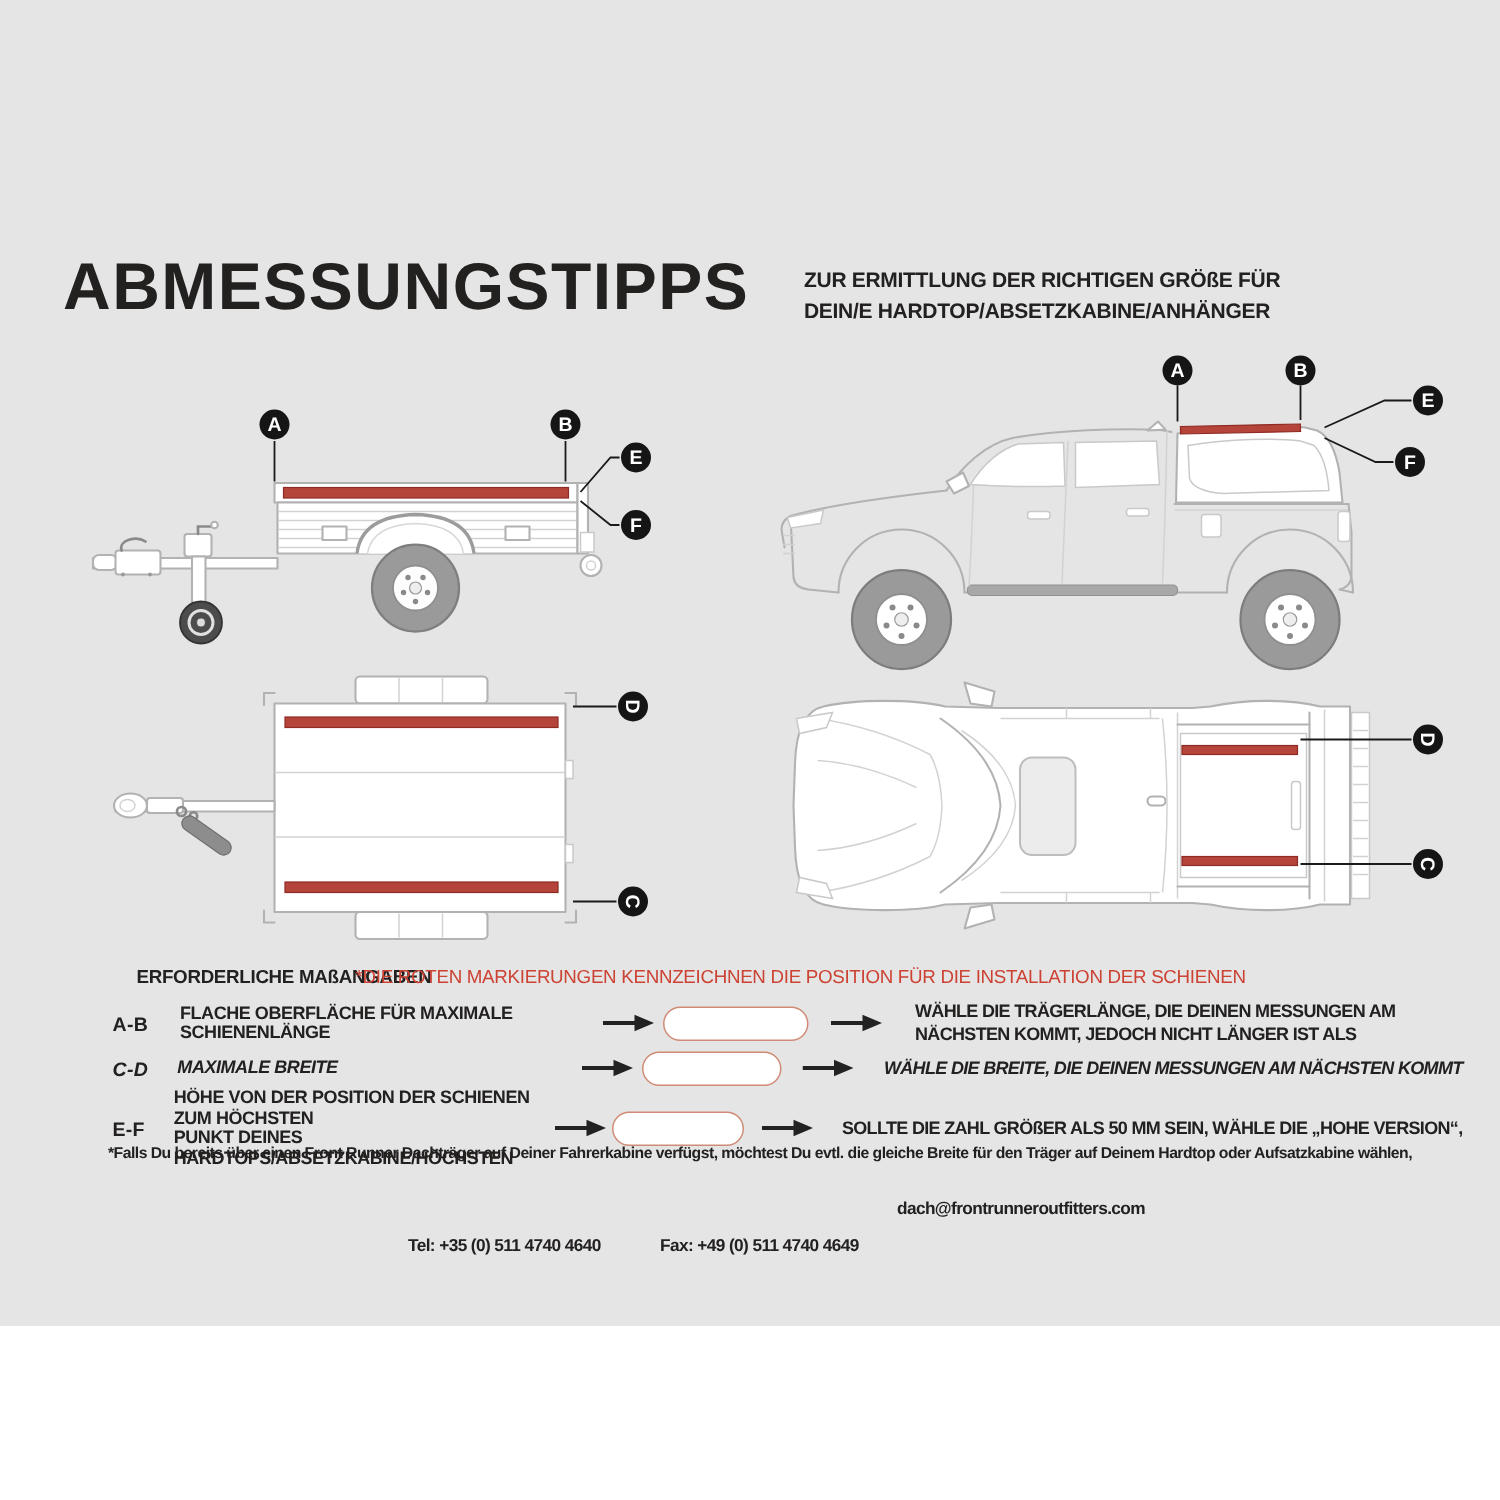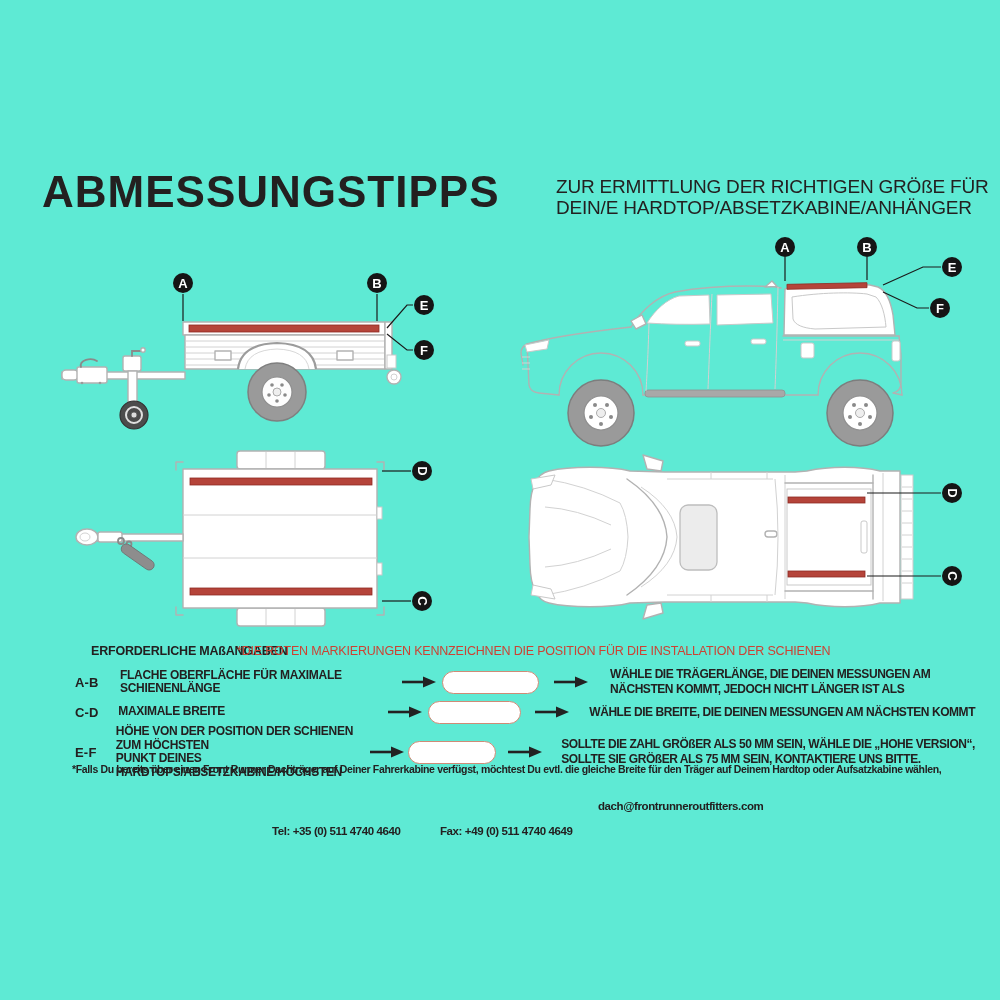--- a/index.html
+++ b/index.html
@@ -1,21 +1,21 @@
 <!DOCTYPE html>
 <html><head>
 <meta charset="utf-8">
 <style>
   html,body { margin:0; padding:0; background:#fff; }
-  #canvas { position:relative; width:1000px; height:1000px; background:#5eead4;
+  #canvas { position:relative; width:1000px; height:884px; background:#e5e5e5;
             font-family:"Liberation Sans", sans-serif; color:#232020; overflow:hidden; }
   .abs { position:absolute; }
 
   .title { left:42px; top:167px; font-size:44px; font-weight:bold; letter-spacing:1px; }
-  .subtitle { left:556px; top:176px; font-size:19px; font-weight:normal; line-height:21px; letter-spacing:-0.2px; }
+  .subtitle { left:536px; top:176px; font-size:14px; font-weight:bold; line-height:21px; letter-spacing:-0.2px; }
 
   .m-heading { left:75px; top:644px; font-size:12.5px; font-weight:bold; letter-spacing:-0.2px;padding-left:16px; }
   .m-note { left:237px; top:644px; font-size:12.5px; font-weight:normal; letter-spacing:-0.2px; color:#cc4233; }
 
   .m-row { left:75px; width:900px; display:flex; align-items:center; }
   .m-key { width:45px; font-size:13px; font-weight:bold; letter-spacing:0.2px; }
   .m-desc { width:276px; font-size:12px; font-weight:bold; letter-spacing:-0.3px; line-height:13.5px; }
   .m-arrowcell-1 { width:46px; display:flex; justify-content:center; align-items:center; }
   .m-arrowcell-2 { width:64px; display:flex; justify-content:center; align-items:center; }
   .capsule { width:97px; height:23px; border:1.6px solid #cf8b76; border-radius:13px; background:#fff; box-sizing:border-box; }
@@ -323,21 +323,21 @@
           <line x1="0" y1="6" x2="22" y2="6" stroke="#222" stroke-width="2.6"></line>
           <polygon points="21,0.5 34,6 21,11.5" fill="#222"></polygon>
         </svg>
     </div>
     <div class="m-result">
       <div>WÄHLE DIE TRÄGERLÄNGE, DIE DEINEN MESSUNGEN AM</div>
       <div>NÄCHSTEN KOMMT, JEDOCH NICHT LÄNGER IST ALS</div>
     </div>
   </div>
 
-  <div class="abs m-row" style="top:697px; min-height:30px;">
+  <div class="abs m-row" style="top:697px; min-height:30px;font-style:italic;">
     <div class="m-key">C-D</div>
     <div class="m-desc">
       <div>MAXIMALE BREITE</div>
       <div></div>
     </div>
     <div class="m-arrowcell-1">
       <svg width="34" height="12" viewBox="0 0 34 12">
           <line x1="0" y1="6" x2="22" y2="6" stroke="#222" stroke-width="2.6"></line>
           <polygon points="21,0.5 34,6 21,11.5" fill="#222"></polygon>
         </svg>
@@ -369,21 +369,20 @@
     </div>
     <div class="capsule"></div>
     <div class="m-arrowcell-2">
       <svg width="34" height="12" viewBox="0 0 34 12">
           <line x1="0" y1="6" x2="22" y2="6" stroke="#222" stroke-width="2.6"></line>
           <polygon points="21,0.5 34,6 21,11.5" fill="#222"></polygon>
         </svg>
     </div>
     <div class="m-result">
       <div>SOLLTE DIE ZAHL GRÖßER ALS 50 MM SEIN, WÄHLE DIE „HOHE VERSION“,</div>
-      <div>SOLLTE SIE GRÖßER ALS 75 MM SEIN, KONTAKTIERE UNS BITTE.</div>
     </div>
   </div>
 
   <div class="abs foot" style="top:762px;">
     <div>*Falls Du bereits über einen Front Runner Dachträger auf Deiner Fahrerkabine verfügst, möchtest Du evtl. die gleiche Breite für den Träger auf Deinem Hardtop oder Aufsatzkabine wählen,</div>
   </div>
 
   <div class="abs contact" style="left:272px; top:825px;">Tel: +35 (0) 511 4740 4640</div>
   <div class="abs contact" style="left:440px; top:825px;">Fax: +49 (0) 511 4740 4649</div>
   <div class="abs contact" style="left:598px; top:800px;">dach@frontrunneroutfitters.com</div>

